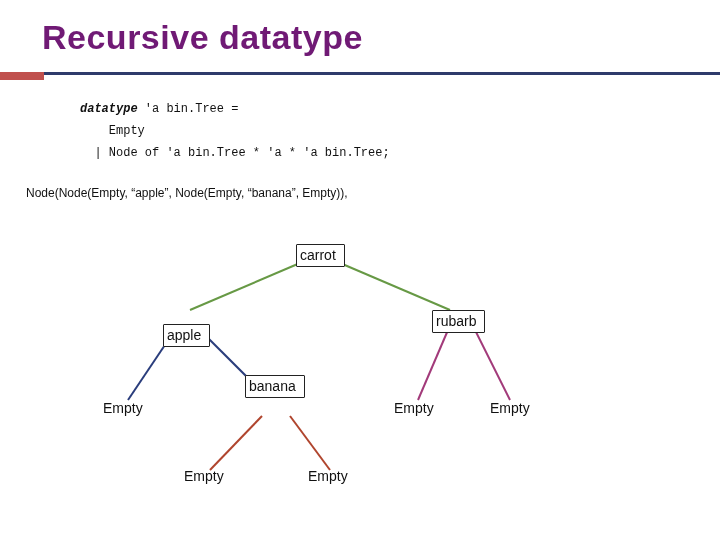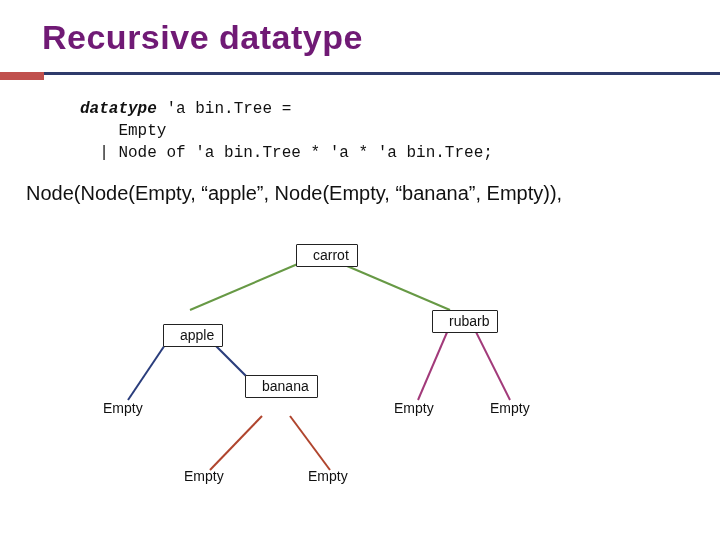--- a/index.html
+++ b/index.html
@@ -40,43 +40,43 @@
     left: 44px; top: 0;
     right: 0;
     height: 3px;
     background: #2f3b6b;
   }
   .datatype-def {
     position: absolute;
     top: 98px;
     left: 80px;
     font-family: "Courier New", Courier, monospace;
-    font-size: 16px;
+    font-size: 12px;
     line-height: 22px;
     white-space: pre;
     color: #111;
   }
   .datatype-def .kw { font-weight: bold; font-style: italic; }
   .code-expr {
     position: absolute;
     top: 182px;
     left: 26px;
-    font-size: 20px;
+    font-size: 12px;
     line-height: 22px;
     font-family: Arial, Helvetica, sans-serif;
     color: #111;
   }
   .code-expr .indent { padding-left: 36px; display: block; }
   
   .node {
     position: absolute;
     border: 1px solid #222;
     background: #fff;
     font-size: 14px;
-    padding: 2px 8px 3px 16px;
+    padding: 2px 8px 3px 3px;
     border-radius: 1px;
     font-family: Arial, sans-serif;
   }
   .leaflabel {
     position: absolute;
     font-size: 14px;
     font-family: Arial, sans-serif;
   }
   
   svg.edges {

